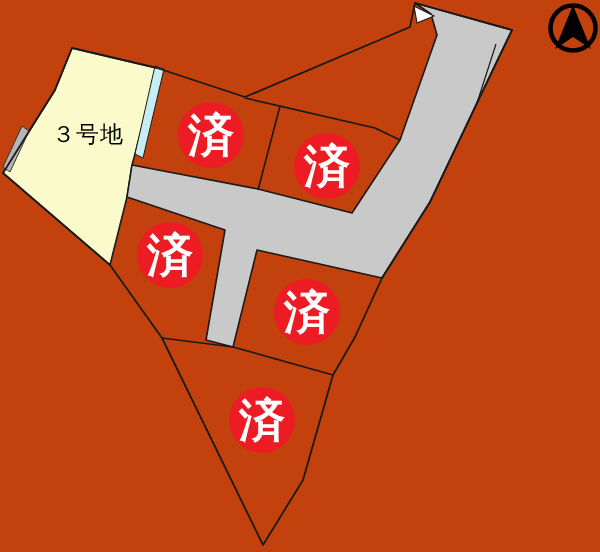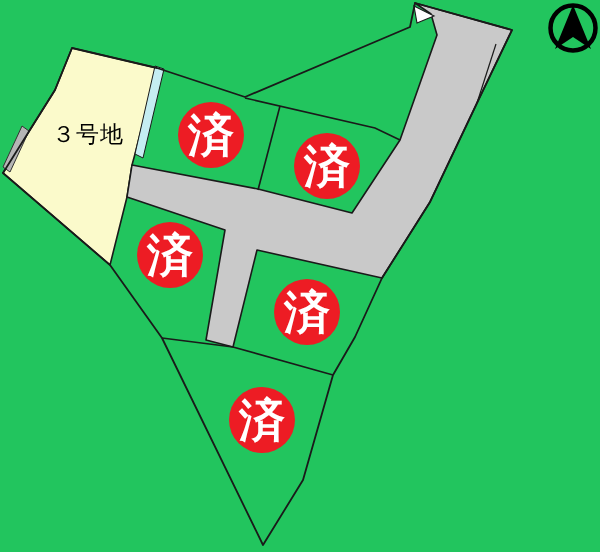--- a/index.html
+++ b/index.html
@@ -5,21 +5,21 @@
   html, body {
     margin: 0;
     padding: 0;
     background: #ffffff;
     font-family: "Liberation Sans", "DejaVu Sans", sans-serif;
   }
   .plan-wrap {
     position: relative;
     width: 600px;
     height: 552px;
-    background: #22c55e;
+    background: #c2410c;
     overflow: hidden;
   }
   svg { display: block; }
   text { user-select: none; }
   .lot-label {
     font-size: 23px;
     letter-spacing: 1px;
   }
   .sold-label {
     font-size: 46px;

